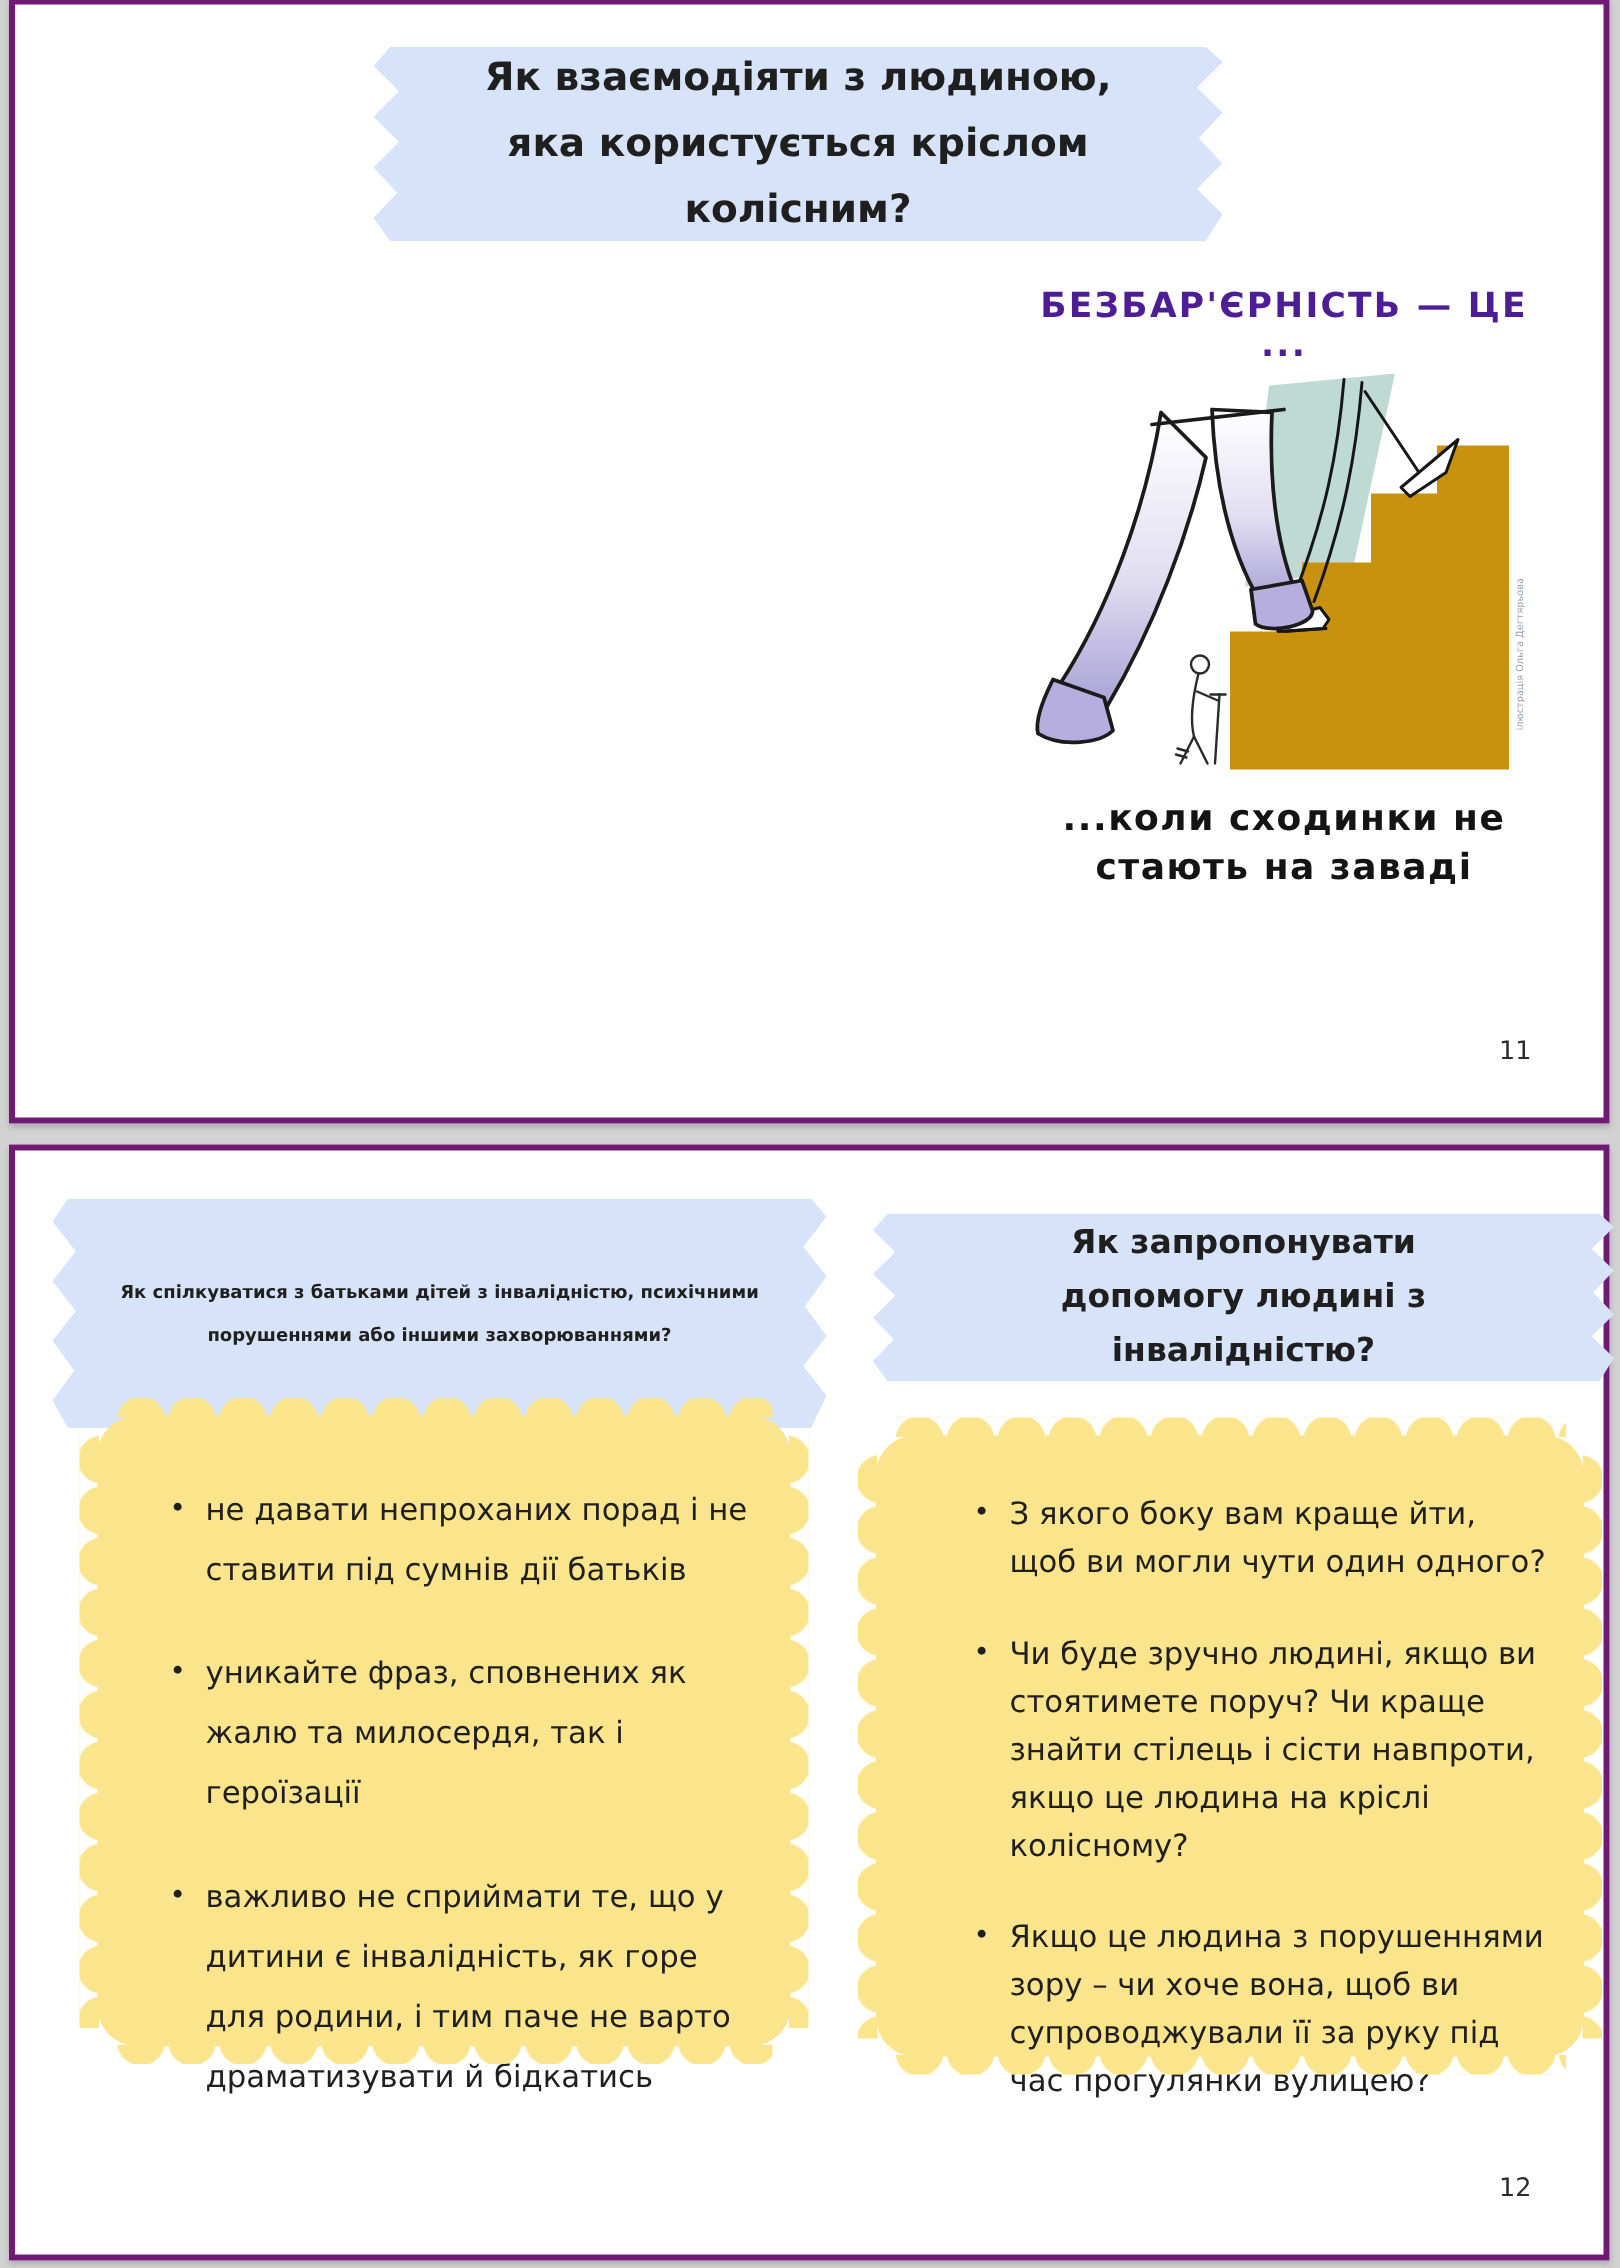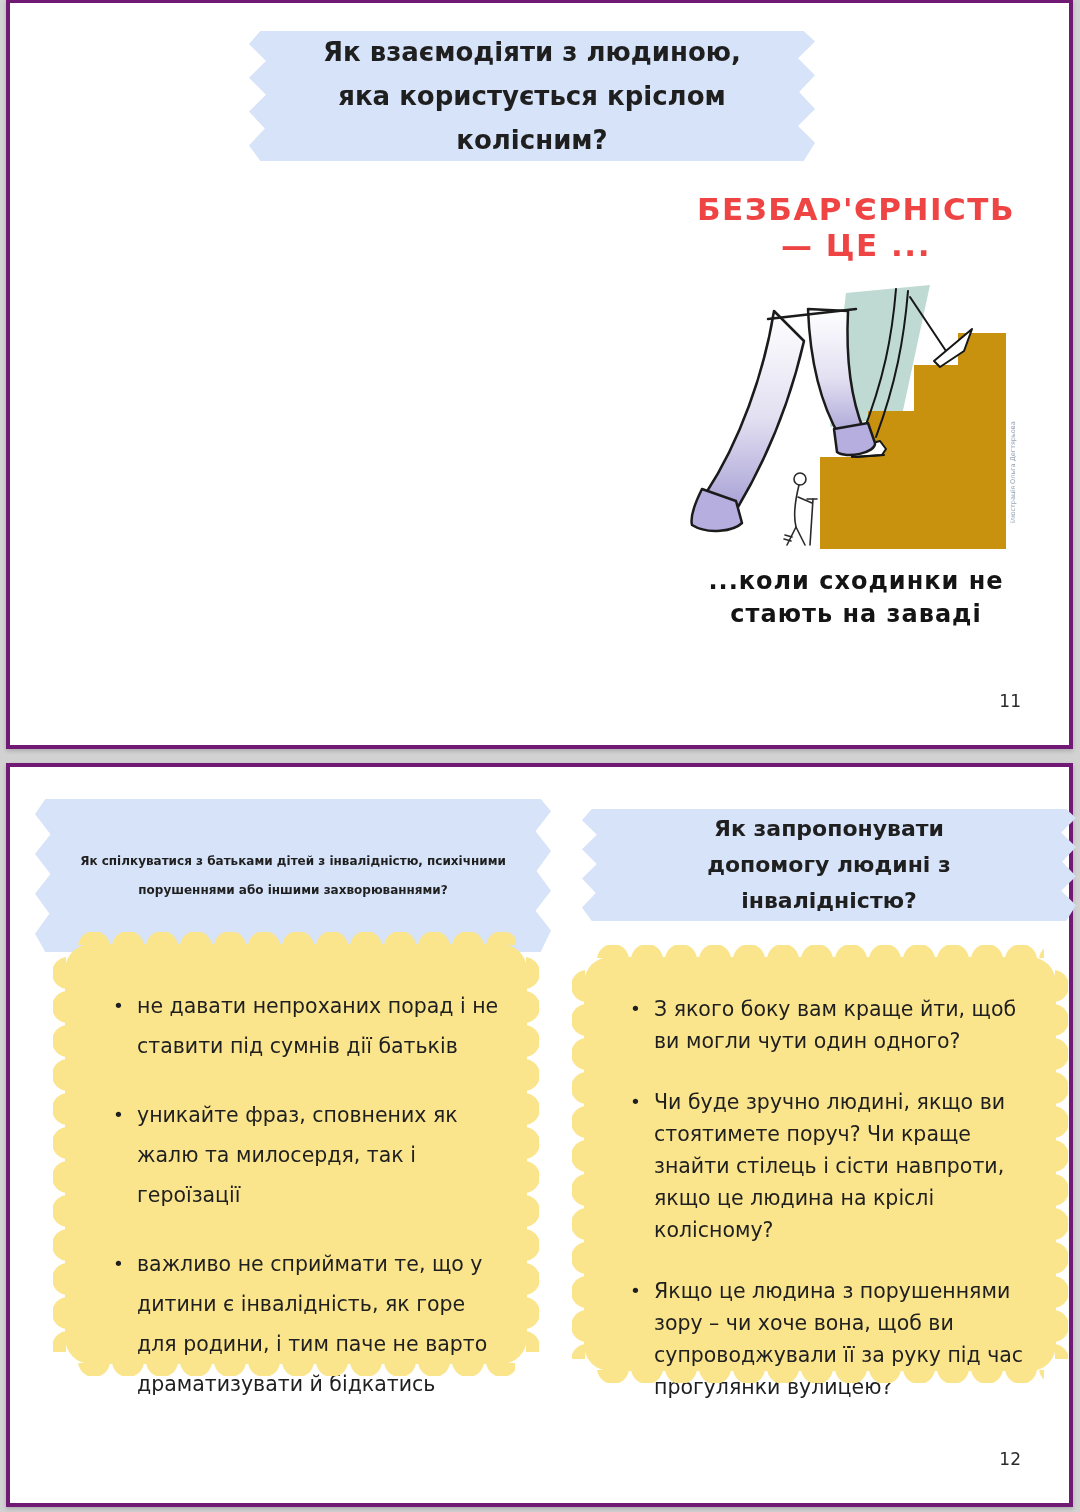--- a/index.html
+++ b/index.html
@@ -81,30 +81,30 @@
     font-size:0.9em;
   }
 
   #notes-p11{left:62px;top:178px;width:418px;height:448px;padding:46px 28px 0 88px;}
   #notes-p11 li{font-size:21px;line-height:40px;margin-bottom:37px;}
 
   #notes-p12-left{left:55px;top:177px;width:462px;height:420px;padding:42px 26px 0 72px;}
   #notes-p12-left li{font-size:20.5px;line-height:40px;margin-bottom:29px;}
 
   #notes-p12-right{left:574px;top:190px;width:472px;height:414px;padding:36px 22px 0 70px;}
-  #notes-p12-right li{font-size:20.5px;line-height:32px;margin-bottom:29px;}
+  #notes-p12-right li{font-size:20.5px;line-height:32px;margin-bottom:29px;margin-left:19px;}
 
   
   #illustration{
     position:absolute;left:678px;top:188px;width:336px;height:412px;
     text-align:center;
   }
   #ill-heading{
-    font-size:31px;font-weight:600;letter-spacing:1.5px;color:#ef4444;
-    margin:0 0 22px 0;
+    font-size:23px;font-weight:600;letter-spacing:1.5px;color:#4c1d95;
+    margin:0 0 6px 0;
     font-family:"DejaVu Sans","Liberation Sans",sans-serif;
   }
   #ill-caption{
     font-size:24px;font-weight:600;letter-spacing:1px;color:#141414;
     line-height:33px;margin-top:4px;
     padding:0 18px;
   }
   .page-number{
     position:absolute;right:48px;bottom:34px;
     font-size:17px;color:#2b2b2b;

